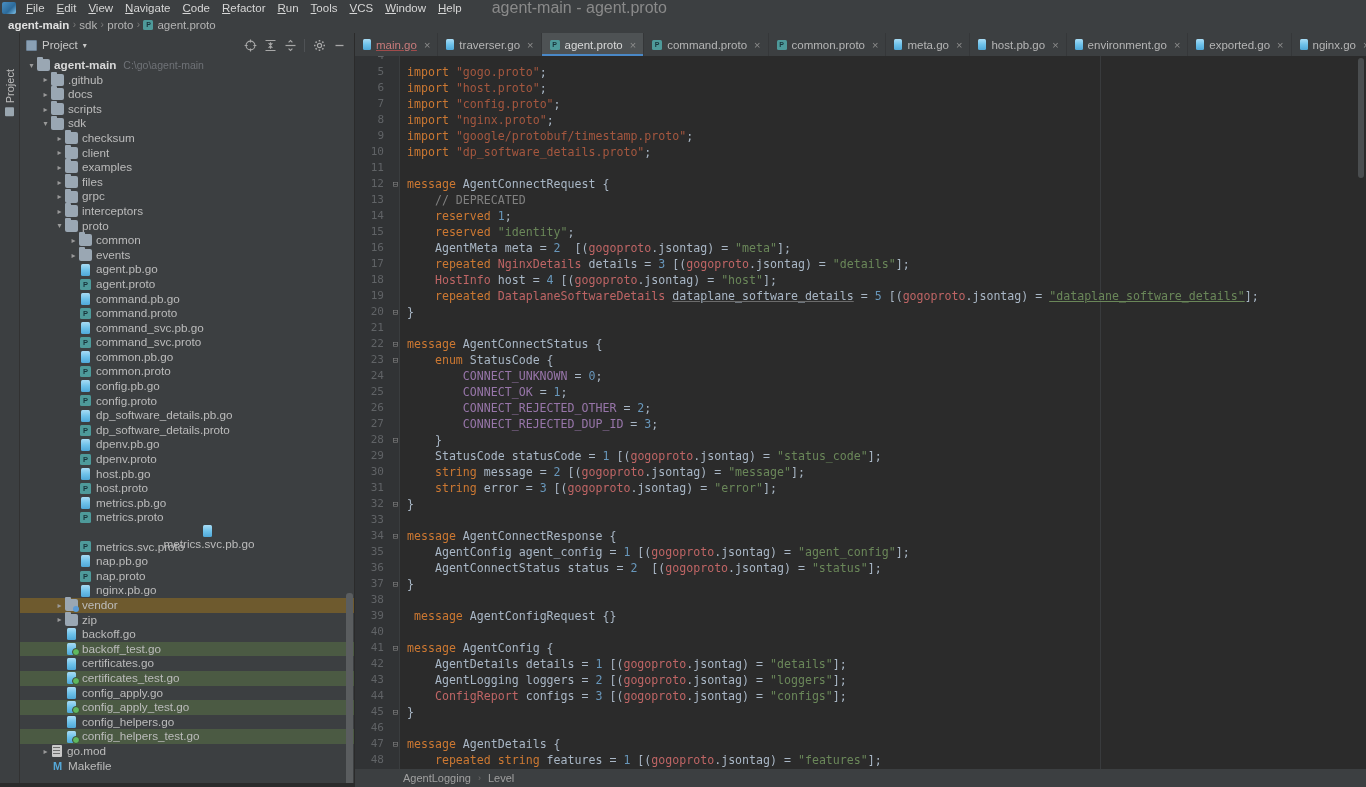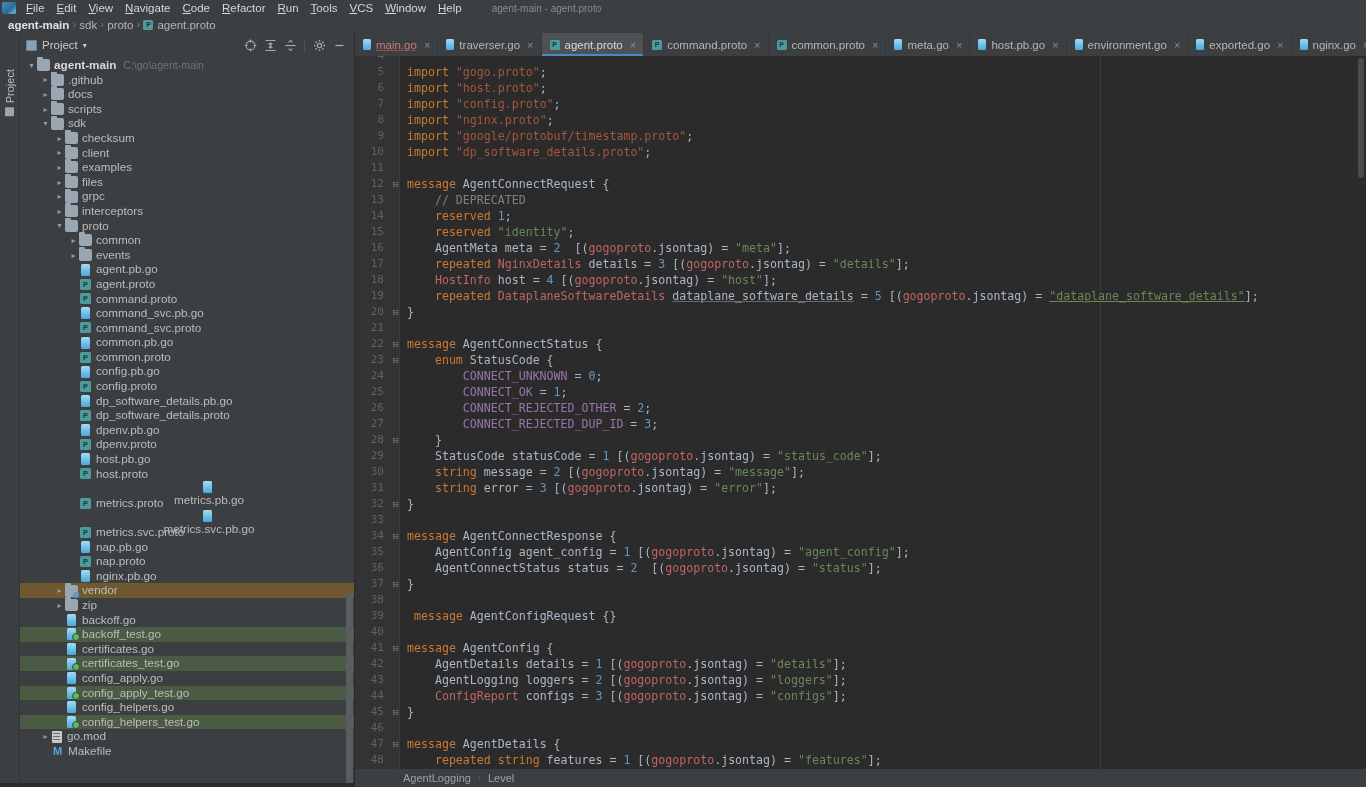--- a/index.html
+++ b/index.html
@@ -20,21 +20,21 @@
     font-size:11.5px; color:#d6d6d6;
   }
   .app-icon {
     width:14px; height:12px; margin-left:2px; margin-right:4px;
     background:linear-gradient(135deg,#4a90c4 0%,#2c6a9a 60%,#7ec1e8 100%);
     border-radius:2px; flex:none;
   }
   .menu-item { padding:0 6px; white-space:nowrap; line-height:16px; }
   .menu-item .u { text-decoration:underline; }
   .win-title {
-    margin-left:24px; color:#8a8a8a; font-size:10px; white-space:nowrap;
+    margin-left:24px; color:#8a8a8a; font-size:16px; white-space:nowrap;
   }
 
   
   .navbar {
     position:absolute; top:16px; left:0; width:1366px; height:17px;
     background:#3c3f41; display:flex; align-items:center; padding-left:8px;
     font-size:11.5px;
   }
   .crumb { display:flex; align-items:center; color:#b3b3b3; white-space:nowrap; }
   .crumb.bold { color:#e0e0e0; font-weight:bold; }
@@ -439,20 +439,25 @@
           <span class="ico go"></span>
           <span class="lbl">agent.pb.go</span>
         </div>
         <div class="trow" style="padding-left: 48px;">
           <span class="arrow"></span>
           <span class="ico proto"></span>
           <span class="lbl">agent.proto</span>
         </div>
         <div class="trow" style="padding-left: 48px;">
           <span class="arrow"></span>
+          <span class="ico go"></span>
+          <span class="lbl">command.pb.go</span>
+        </div>
+        <div class="trow" style="padding-left: 48px;">
+          <span class="arrow"></span>
           <span class="ico proto"></span>
           <span class="lbl">command.proto</span>
         </div>
         <div class="trow" style="padding-left: 48px;">
           <span class="arrow"></span>
           <span class="ico go"></span>
           <span class="lbl">command_svc.pb.go</span>
         </div>
         <div class="trow" style="padding-left: 48px;">
           <span class="arrow"></span>
@@ -502,21 +507,21 @@
         <div class="trow" style="padding-left: 48px;">
           <span class="arrow"></span>
           <span class="ico go"></span>
           <span class="lbl">host.pb.go</span>
         </div>
         <div class="trow" style="padding-left: 48px;">
           <span class="arrow"></span>
           <span class="ico proto"></span>
           <span class="lbl">host.proto</span>
         </div>
-        <div class="trow" style="padding-left: 48px; flex-direction: column;">
+        <div class="trow" style="padding-left: 48px;">
           <span class="arrow"></span>
           <span class="ico go"></span>
           <span class="lbl">metrics.pb.go</span>
         </div>
         <div class="trow" style="padding-left: 48px;">
           <span class="arrow"></span>
           <span class="ico proto"></span>
           <span class="lbl">metrics.proto</span>
         </div>
         <div class="trow" style="padding-left: 48px; flex-direction: column;">

